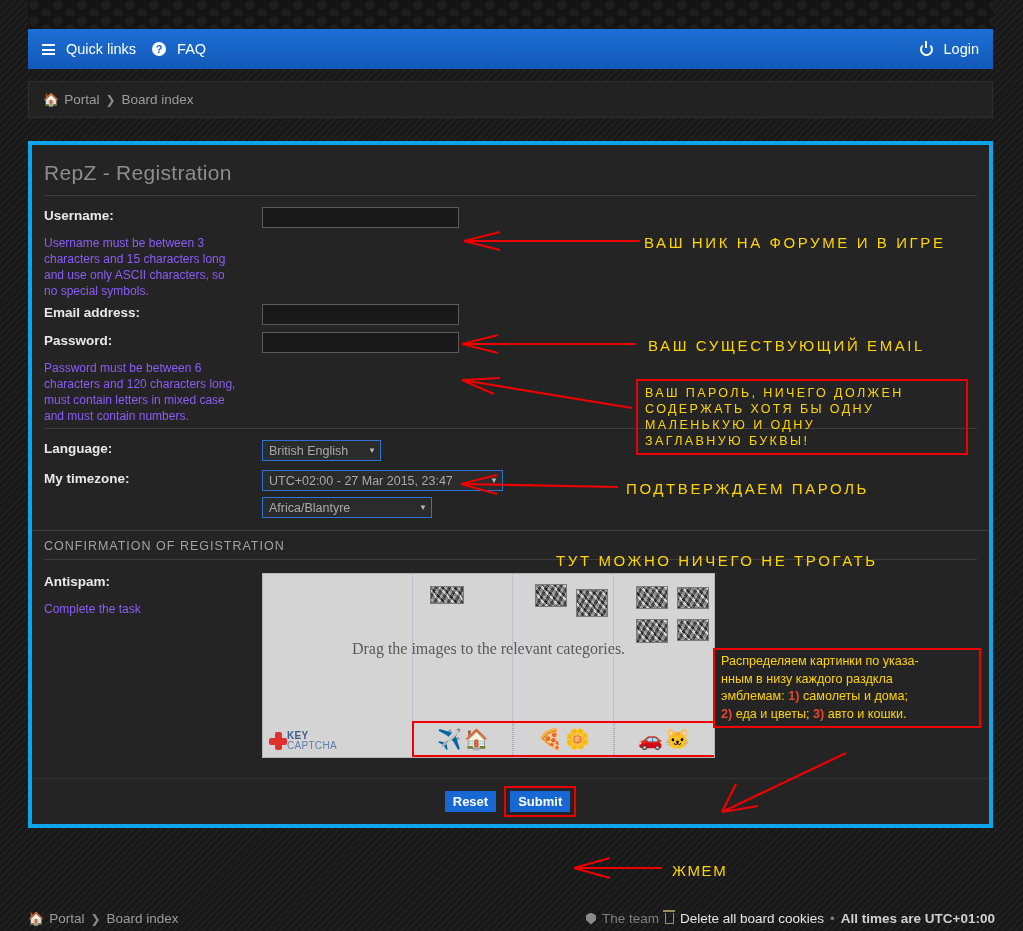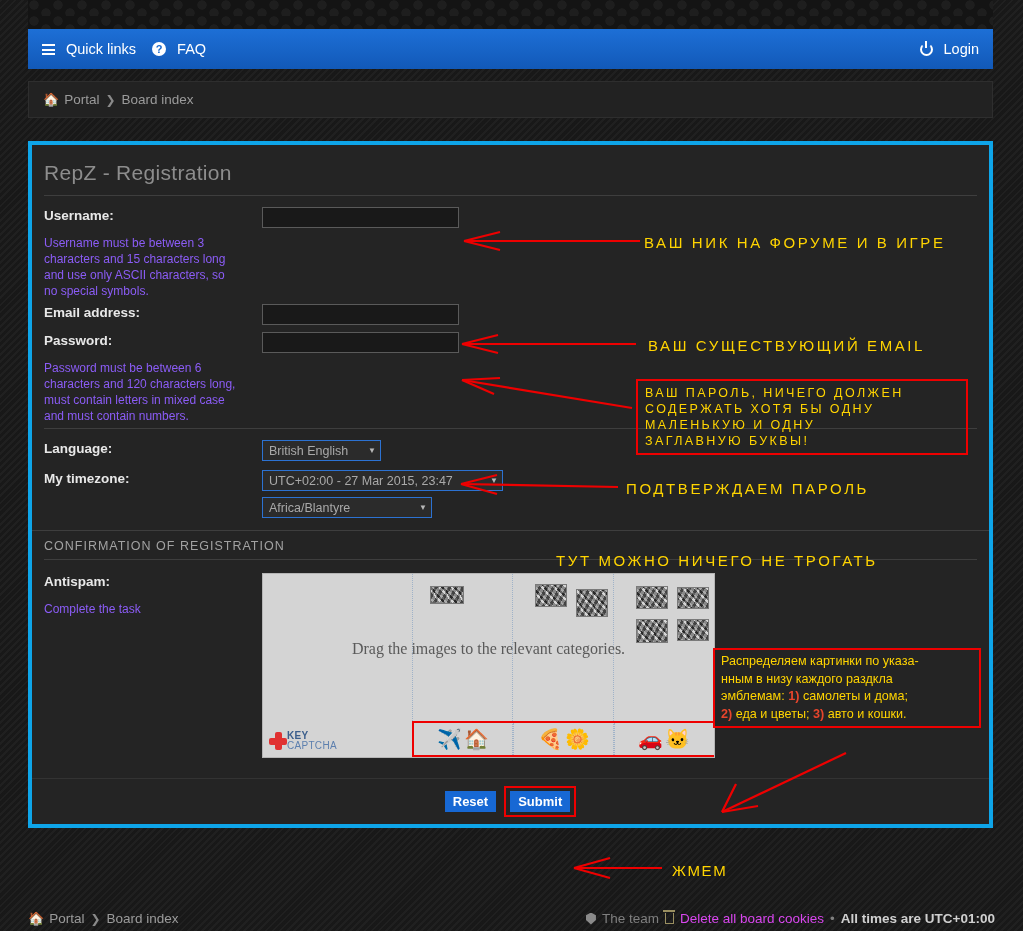--- a/index.html
+++ b/index.html
@@ -418,21 +418,21 @@
 <div id="breadcrumb-bot">
   <span class="crumb-home">🏠</span>
   <a class="crumb-link">Portal</a>
   <span class="crumb-sep">❯</span>
   <a class="crumb-link">Board index</a>
 
   <span id="footer-right">
     <span class="shield"></span>
     <a style="color:#7f7f7f">The team</a>
     <span class="trash"></span>
-    <a style="color:#d946ef">Delete all board cookies</a>
+    <a style="color:#e5e5e5">Delete all board cookies</a>
     <span>•</span>
     <span class="strong">All times are UTC+01:00</span>
   </span>
 </div>
 
 <div id="anno">
 
   <svg width="1023" height="931" style="position:absolute;left:0;top:0">
 
     <g stroke="#ee0000" stroke-width="2.2" fill="none">

